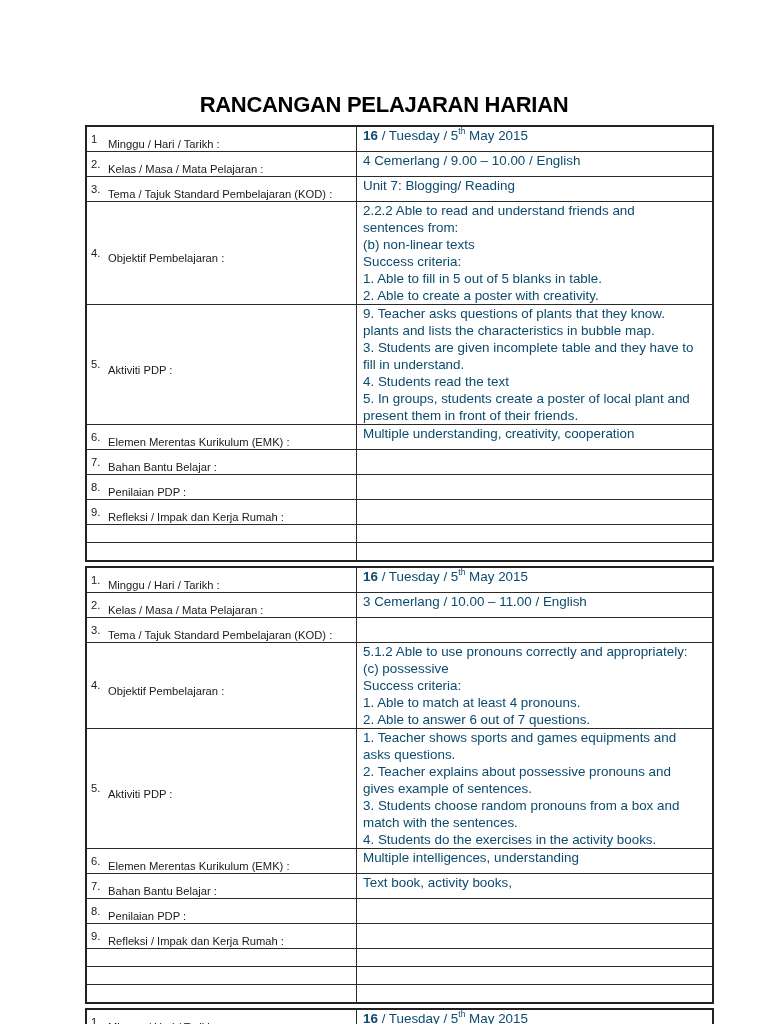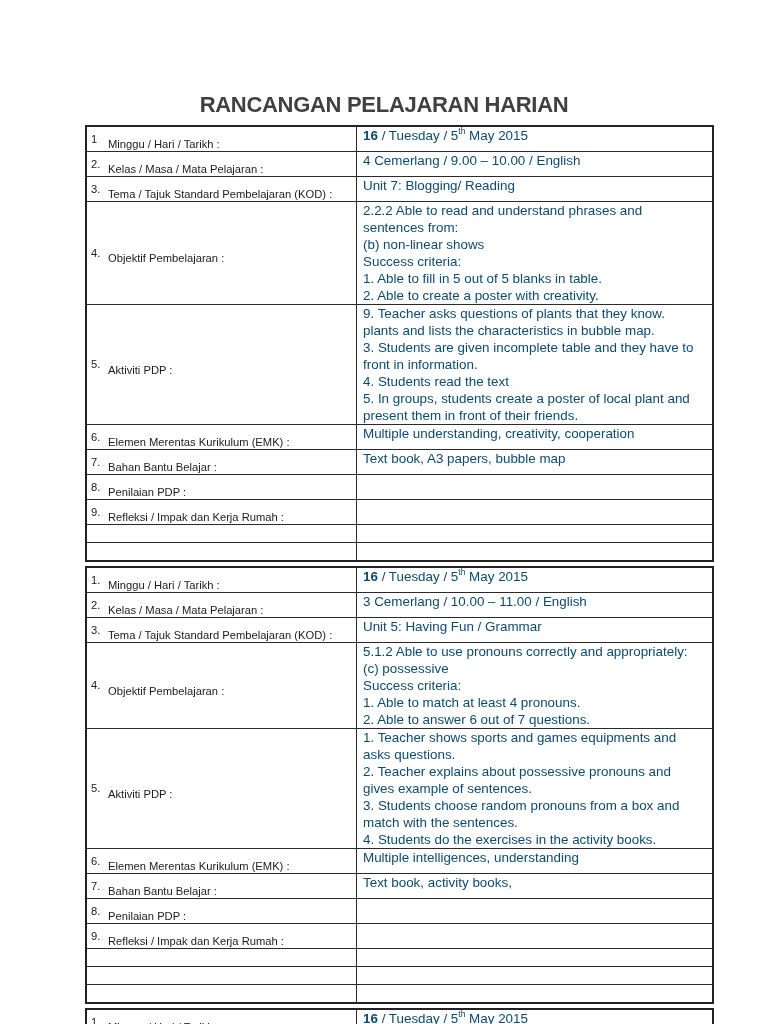--- a/index.html
+++ b/index.html
@@ -5,21 +5,21 @@
   html,body{margin:0;padding:0;}
   body{
     width:768px;height:1024px;background:#ffffff;
     font-family:"Liberation Sans","DejaVu Sans",sans-serif;
     color:#161616;overflow:hidden;
   }
   .page-title{
     margin:92px 0 7px 0;
     text-align:center;
     font-size:22px;font-weight:700;letter-spacing:-0.3px;
-    color:#404040;
+    color:#000000;
   }
   .tables-wrap{width:629px;margin-left:85px;}
   .doc-table{border:2px solid #222;box-sizing:border-box;background:#fff;}
   .doc-table + .doc-table{margin-top:4px;}
   .t-row{display:flex;border-top:1px solid #2a2a2a;min-height:17px;align-items:stretch;}
   .t-row:first-child{border-top:none;}
   .cell{box-sizing:border-box;}
   .label-cell{
     width:270px;flex:none;border-right:1px solid #2a2a2a;
     display:flex;align-items:center;
@@ -64,56 +64,55 @@
             <span class="lbl">Tema / Tajuk Standard Pembelajaran (KOD)  :</span>
           </div>
           <div class="cell value-cell">Unit 7: Blogging/ Reading</div>
         </div>
         <div class="t-row">
           <div class="cell label-cell">
             <span class="num">4.</span>
             <span class="lbl">Objektif Pembelajaran  :</span>
           </div>
           <div class="cell value-cell">
-            <div class="vline">2.2.2 Able to read and understand phrases and</div>
+            <div class="vline">2.2.2 Able to read and understand friends and</div>
             <div class="vline">sentences from:</div>
-            <div class="vline">(b) non-linear shows</div>
+            <div class="vline">(b) non-linear texts</div>
             <div class="vline">Success criteria:</div>
             <div class="vline">1. Able to fill in 5 out of 5 blanks in table.</div>
             <div class="vline">2. Able to create a poster with creativity.</div>
           </div>
         </div>
         <div class="t-row">
           <div class="cell label-cell">
             <span class="num">5.</span>
             <span class="lbl">Aktiviti PDP  :</span>
           </div>
           <div class="cell value-cell">
             <div class="vline">9. Teacher asks questions of plants that they know.</div>
             <div class="vline">plants and lists the characteristics in bubble map.</div>
             <div class="vline">3. Students are given incomplete table and they have to</div>
-            <div class="vline">front in information.</div>
+            <div class="vline">fill in understand.</div>
             <div class="vline">4. Students read the text</div>
             <div class="vline">5. In groups, students create a poster of local plant and</div>
             <div class="vline">present them in front of their friends.</div>
           </div>
         </div>
         <div class="t-row">
           <div class="cell label-cell">
             <span class="num">6.</span>
             <span class="lbl">Elemen Merentas Kurikulum (EMK)  :</span>
           </div>
           <div class="cell value-cell">Multiple understanding, creativity, cooperation</div>
         </div>
         <div class="t-row">
           <div class="cell label-cell">
             <span class="num">7.</span>
             <span class="lbl">Bahan Bantu Belajar  :</span>
           </div>
-          <div class="cell value-cell">Text book, A3 papers, bubble map</div>
         </div>
         <div class="t-row">
           <div class="cell label-cell">
             <span class="num">8.</span>
             <span class="lbl">Penilaian PDP  :</span>
           </div>
           <div class="cell value-cell"></div>
         </div>
         <div class="t-row">
           <div class="cell label-cell">
@@ -150,21 +149,20 @@
             <span class="num">2.</span>
             <span class="lbl">Kelas / Masa / Mata Pelajaran  :</span>
           </div>
           <div class="cell value-cell">3 Cemerlang / 10.00 – 11.00 / English</div>
         </div>
         <div class="t-row">
           <div class="cell label-cell">
             <span class="num">3.</span>
             <span class="lbl">Tema / Tajuk Standard Pembelajaran (KOD)  :</span>
           </div>
-          <div class="cell value-cell">Unit 5: Having Fun / Grammar</div>
         </div>
         <div class="t-row">
           <div class="cell label-cell">
             <span class="num">4.</span>
             <span class="lbl">Objektif Pembelajaran  :</span>
           </div>
           <div class="cell value-cell">
             <div class="vline">5.1.2 Able to use pronouns correctly and appropriately:</div>
             <div class="vline">(c) possessive</div>
             <div class="vline">Success criteria:</div>

